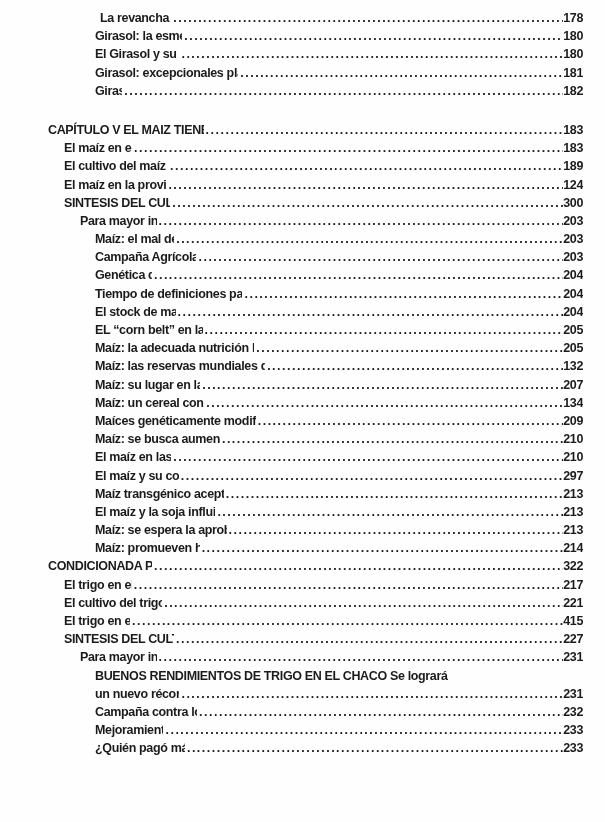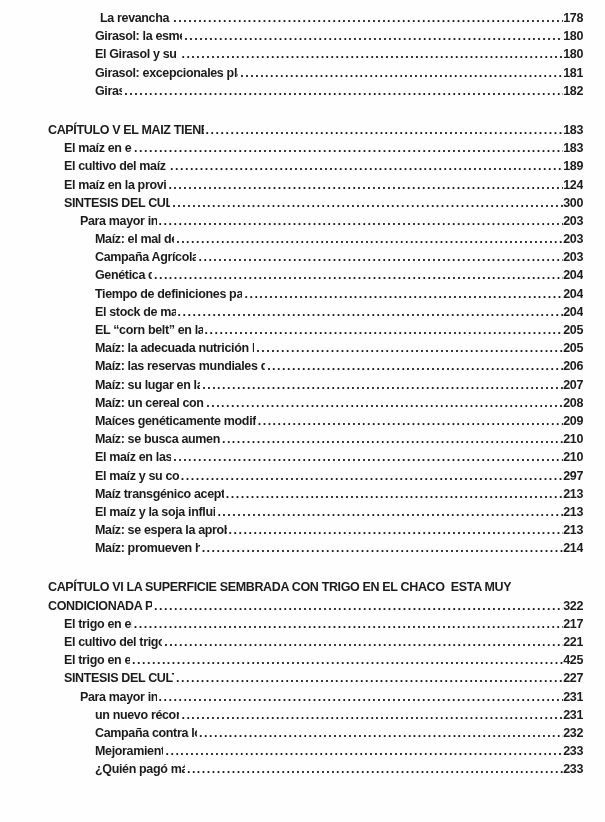--- a/index.html
+++ b/index.html
@@ -150,31 +150,31 @@
     <span class="page-num">205</span>
   </div>
       <div class="row lv3">
     <span class="label">Maíz: la adecuada nutrición base del aumento de los rendimientos</span>
     <span class="dots"></span>
     <span class="page-num">205</span>
   </div>
       <div class="row lv3">
     <span class="label">Maíz: las reservas mundiales del cereal continúan en escala descendente</span>
     <span class="dots"></span>
-    <span class="page-num">206</span>
+    <span class="page-num">132</span>
   </div>
       <div class="row lv3">
     <span class="label">Maíz: su lugar en la empresa agrícola</span>
     <span class="dots"></span>
     <span class="page-num">207</span>
   </div>
       <div class="row lv3">
     <span class="label">Maíz: un cereal con demanda creciente</span>
     <span class="dots"></span>
-    <span class="page-num">208</span>
+    <span class="page-num">134</span>
   </div>
       <div class="row lv3">
     <span class="label">Maíces genéticamente modificados para mayor control de insectos</span>
     <span class="dots"></span>
     <span class="page-num">209</span>
   </div>
       <div class="row lv3">
     <span class="label">Maíz: se busca aumentar la cadena de su valor</span>
     <span class="dots"></span>
     <span class="page-num">210</span>
@@ -201,54 +201,54 @@
   </div>
       <div class="row lv3">
     <span class="label">Maíz: se espera la aprobación del uso del maíz RR</span>
     <span class="dots"></span>
     <span class="page-num">213</span>
   </div>
       <div class="row lv3">
     <span class="label">Maíz: promueven híbridos modernos</span>
     <span class="dots"></span>
     <span class="page-num">214</span>
-  </div>
-      <div class="row lv0 gap">
-    <span class="label">CAPÍTULO VI LA SUPERFICIE SEMBRADA CON TRIGO EN EL CHACO  ESTA MUY</span>
-
   </div>
       <div class="row lv0">
     <span class="label">CONDICIONADA POR EL CLIMA</span>
     <span class="dots"></span>
     <span class="page-num">322</span>
   </div>
       <div class="row lv1">
     <span class="label">El trigo en el mundo</span>
     <span class="dots"></span>
     <span class="page-num">217</span>
   </div>
       <div class="row lv1">
     <span class="label">El cultivo del trigo en Argentina</span>
     <span class="dots"></span>
     <span class="page-num">221</span>
   </div>
       <div class="row lv1">
     <span class="label">El trigo en el Chaco</span>
     <span class="dots"></span>
-    <span class="page-num">425</span>
+    <span class="page-num">415</span>
   </div>
       <div class="row lv1">
     <span class="label">SINTESIS DEL CULTIVO DEL TRIGO</span>
     <span class="dots"></span>
     <span class="page-num">227</span>
   </div>
       <div class="row lv2">
     <span class="label">Para mayor información</span>
     <span class="dots"></span>
     <span class="page-num">231</span>
+  </div>
+      <div class="row lv3">
+    <span class="label">BUENOS RENDIMIENTOS DE TRIGO EN EL CHACO Se logrará</span>
+
   </div>
       <div class="row lv3">
     <span class="label">un nuevo récord de siembra</span>
     <span class="dots"></span>
     <span class="page-num">231</span>
   </div>
       <div class="row lv3">
     <span class="label">Campaña contra los daños del trigo</span>
     <span class="dots"></span>
     <span class="page-num">232</span>

